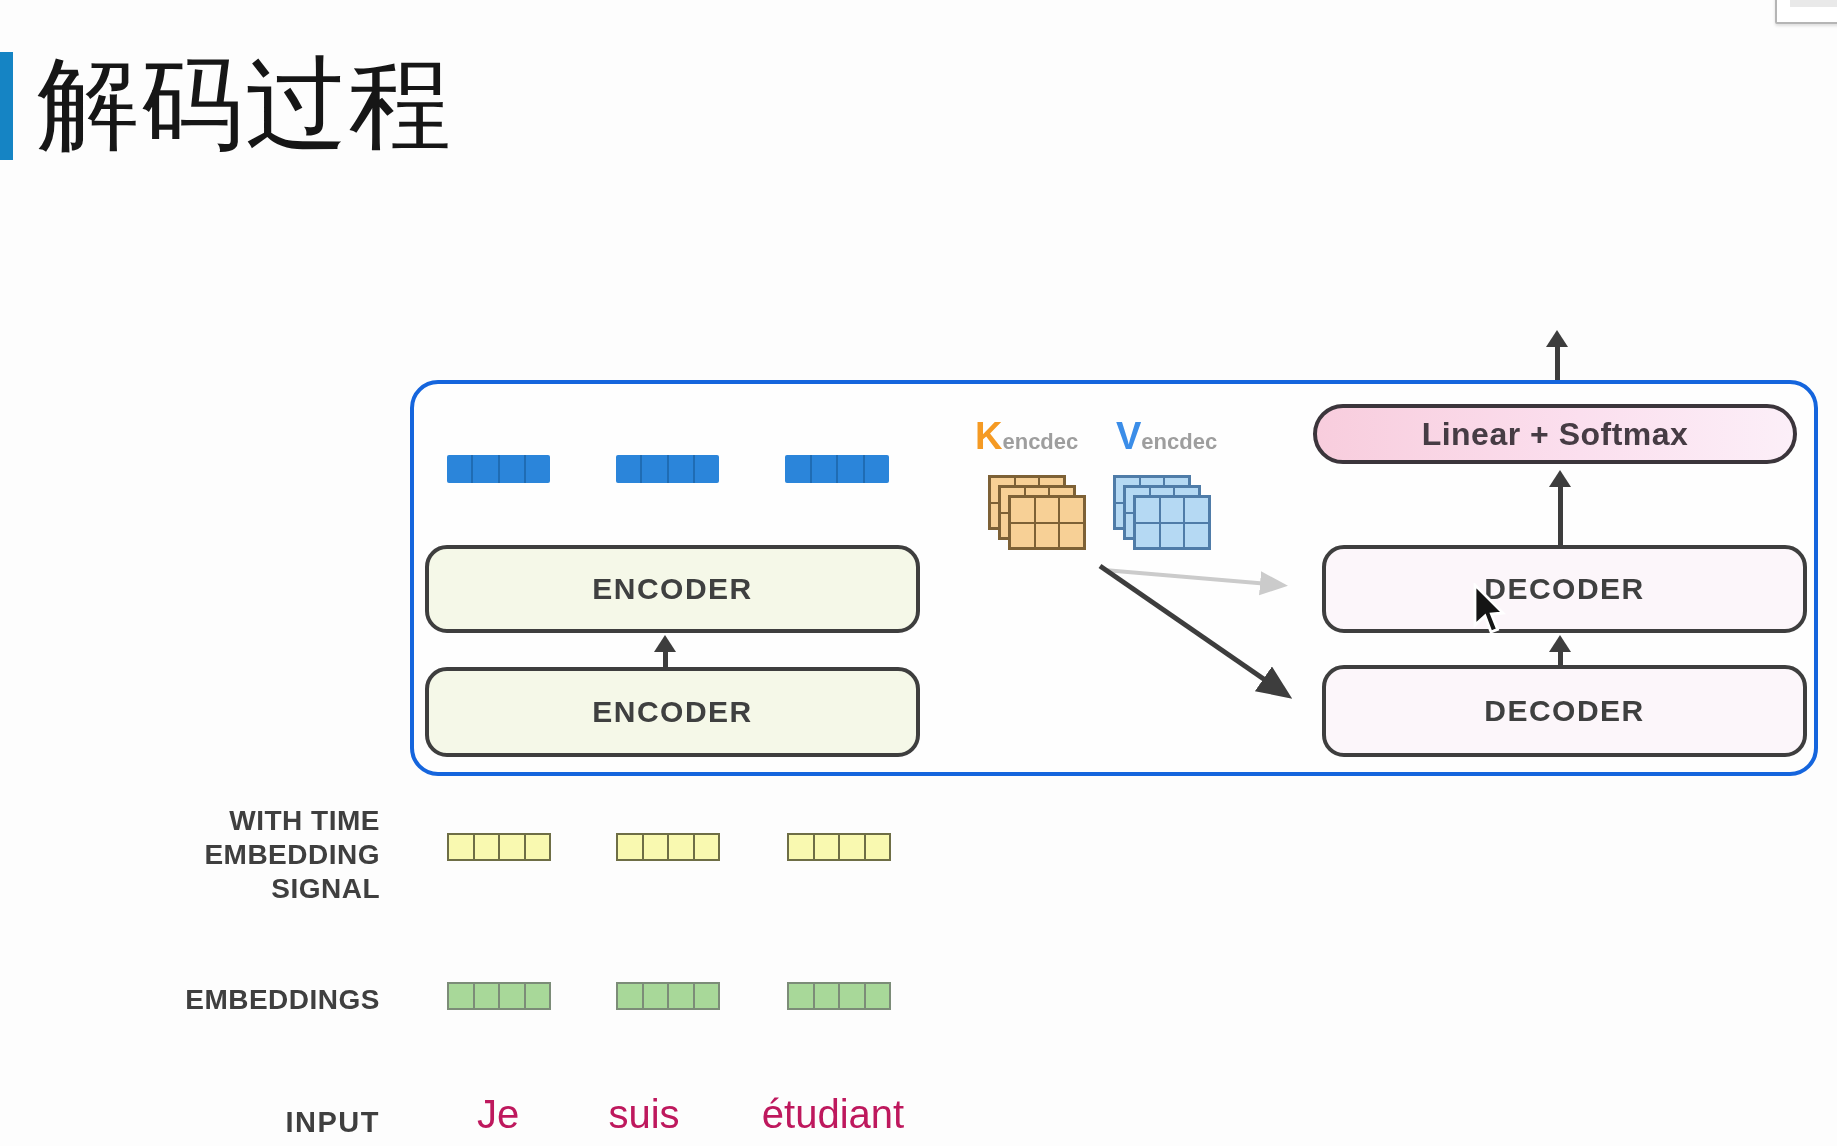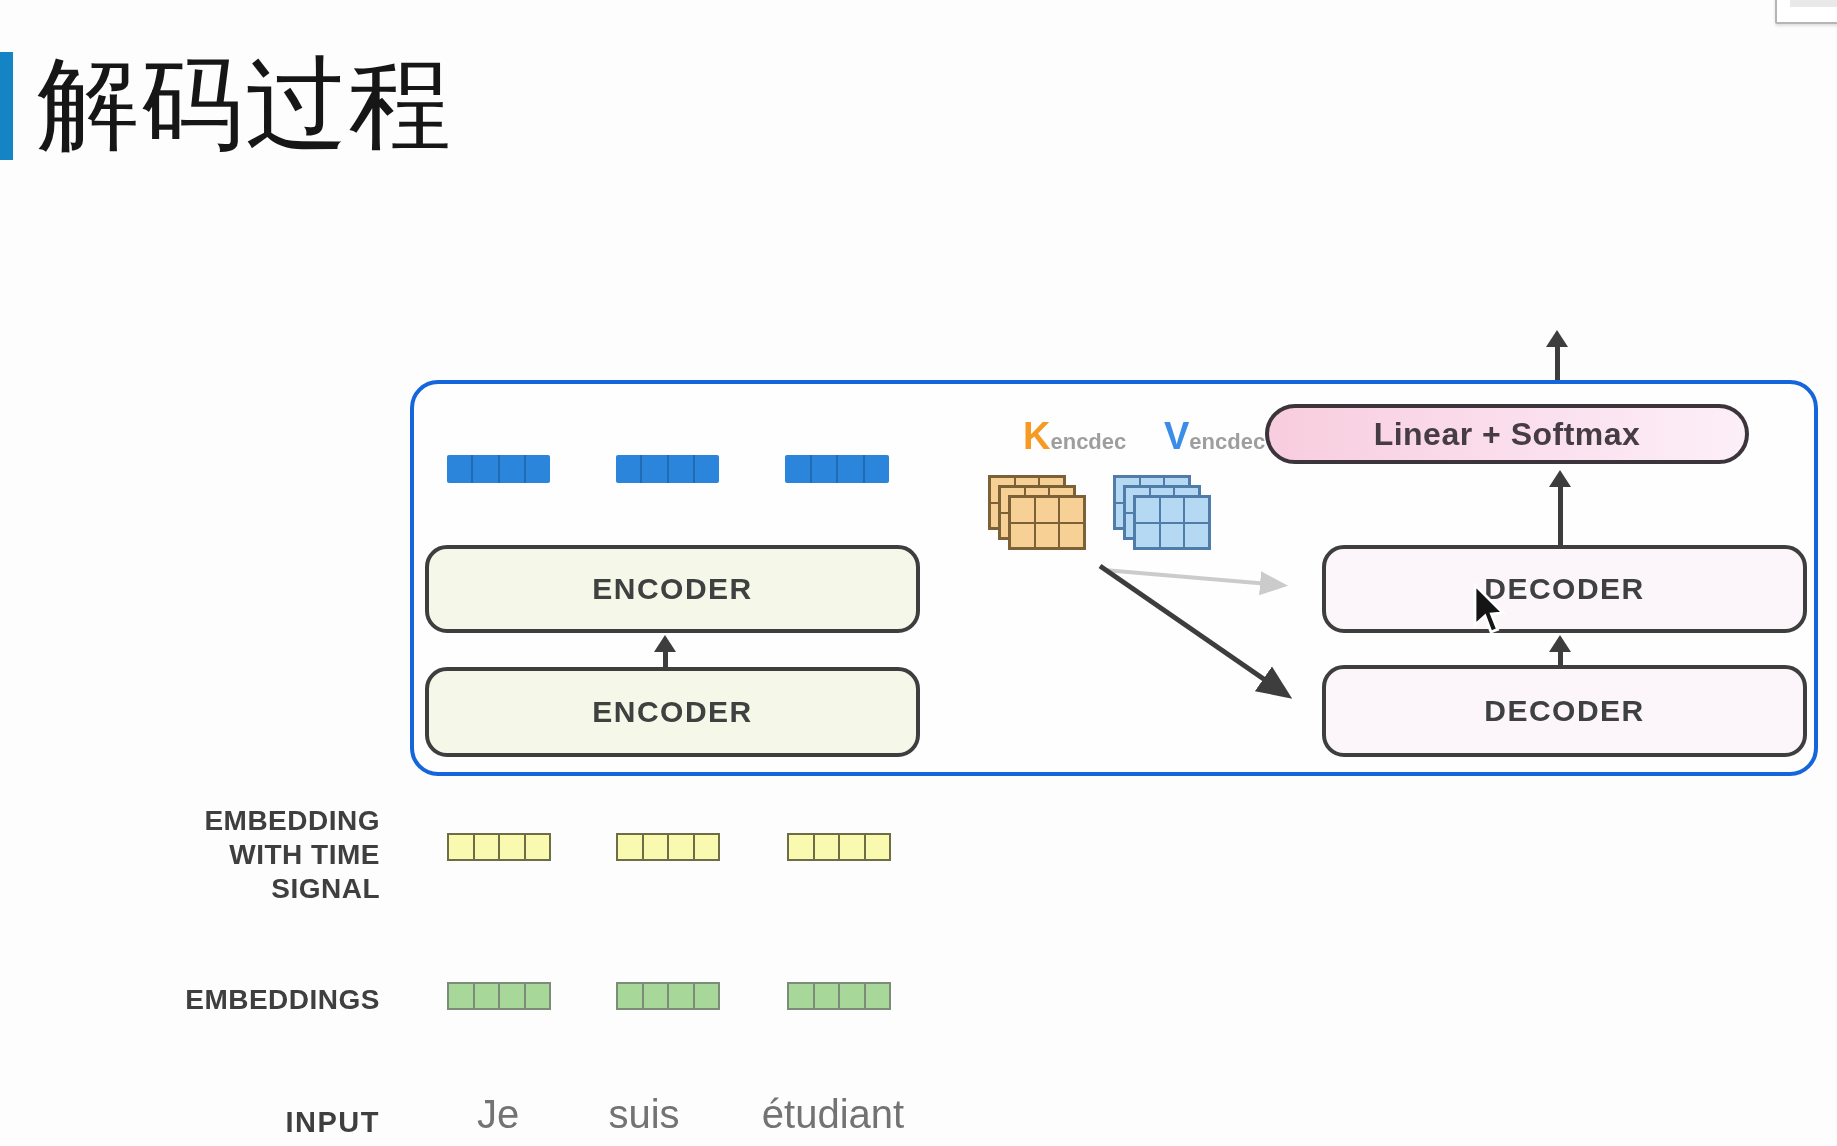--- a/index.html
+++ b/index.html
@@ -31,21 +31,21 @@
   
   .bigbox{border:4px solid #3e3e3e;border-radius:22px;
     display:flex;align-items:center;justify-content:center;
     font-size:30px;font-weight:600;letter-spacing:1.5px;color:#3f4040;}
   .encoder{left:425px;width:495px;background:#f5f8e8;}
   .encoder.e1{top:545px;height:88px;}
   .encoder.e2{top:667px;height:90px;}
   .decoder{left:1322px;width:485px;background:#fcf6fa;}
   .decoder.d1{top:545px;height:88px;}
   .decoder.d2{top:665px;height:92px;}
-  .linsoft{left:1265px;top:404px;width:484px;height:60px;
+  .linsoft{left:1313px;top:404px;width:484px;height:60px;
     border:4px solid #3b353b;border-radius:30px;
     background:linear-gradient(90deg,#f8cddd 0%,#fbdfee 55%,#fceff8 100%);
     display:flex;align-items:center;justify-content:center;
     font-size:32px;font-weight:700;letter-spacing:.5px;color:#463c44;}
 
   
   .arr .shaft{position:absolute;left:-2px;width:5px;background:#3d3d3d;}
   .arr .head{position:absolute;left:-11px;width:0;height:0;
     border-left:11px solid transparent;border-right:11px solid transparent;
     border-bottom:17px solid #3d3d3d;}
@@ -62,32 +62,32 @@
   .vec.green .c:first-child{margin-left:0;}
 
   
   .mat{width:78px;height:55px;display:grid;
     grid-template-columns:1fr 1fr 1fr;grid-template-rows:1fr 1fr;}
   .mat.orange{background:#f7d096;border:2px solid #7d6136;}
   .mat.orange .c{border:1px solid #7d6136;}
   .mat.blue2{background:#b5d9f3;border:2px solid #4f7ca8;}
   .mat.blue2 .c{border:1px solid #4f7ca8;}
 
-  .kv-label{font-weight:700;white-space:nowrap;margin-left:48px;}
+  .kv-label{font-weight:700;white-space:nowrap;}
   .kv-label .big{font-size:38px;}
   .kv-label .sub{font-size:22px;color:#9e9e9e;font-weight:700;}
   .kv-label.k .big{color:#f59a23;}
   .kv-label.v .big{color:#3b8de8;}
 
   
   .rowlabel{left:0;width:380px;text-align:right;color:#3f3f3f;font-weight:600;}
   .rowlabel.multi{top:804px;font-size:28px;line-height:34px;letter-spacing:.5px;}
   .rowlabel.embeds{top:984px;font-size:28px;letter-spacing:.5px;}
   .rowlabel.input{top:1106px;font-size:29px;letter-spacing:1.5px;padding-left:39px;}
-  .word{top:1092px;font-size:40px;color:#737373;transform:translateX(-50%);white-space:nowrap;}
+  .word{top:1092px;font-size:40px;color:#be185d;transform:translateX(-50%);white-space:nowrap;}
 </style>
 </head>
 <body>
 
 <div class="abs title-bar"></div>
 <div class="abs slide-title">解码过程</div>
 
 <div class="abs corner-widget"></div>
 <div class="abs corner-strip"></div>
 
@@ -214,22 +214,22 @@
 <div class="abs arr" style="left:1560px;">
   <div class="head" style="top:635px;"></div>
     <div class="shaft" style="top:650px;height:15px;"></div>
 </div>
 
 <svg class="abs" style="left:1473px;top:583px;" width="34" height="58" viewBox="0 0 17 29">
   <path d="M1,1 L1,21 L6,16.5 L9,24.5 L12.3,23.2 L9.2,15.5 L15,15 Z" fill="#151515" stroke="#ffffff" stroke-width="1.4"></path>
 </svg>
 
 <div class="abs rowlabel multi">
+  <span style="display:block">WITH TIME</span>
   <span style="display:block">EMBEDDING</span>
-  <span style="display:block">WITH TIME</span>
   <span style="display:block">SIGNAL</span>
 </div>
 <div class="abs vec yellow" style="left:447px;top:833px;width:104px;">
     <div class="c"></div>
     <div class="c"></div>
     <div class="c"></div>
     <div class="c"></div>
   </div>
 <div class="abs vec yellow" style="left:616px;top:833px;width:104px;">
     <div class="c"></div>

